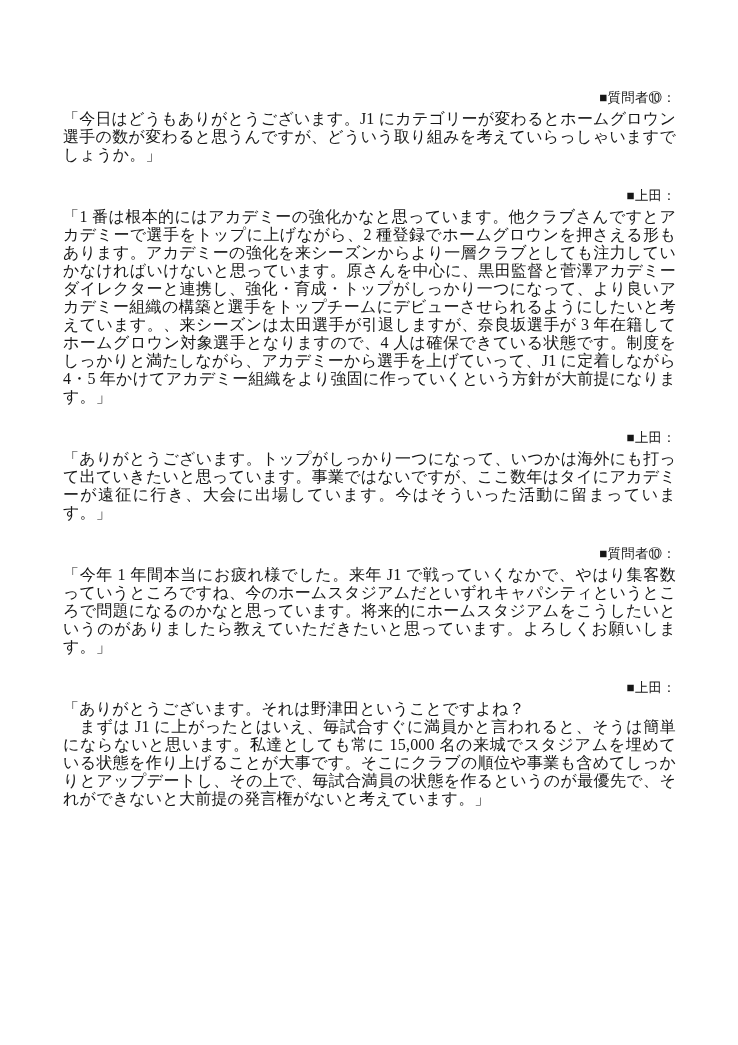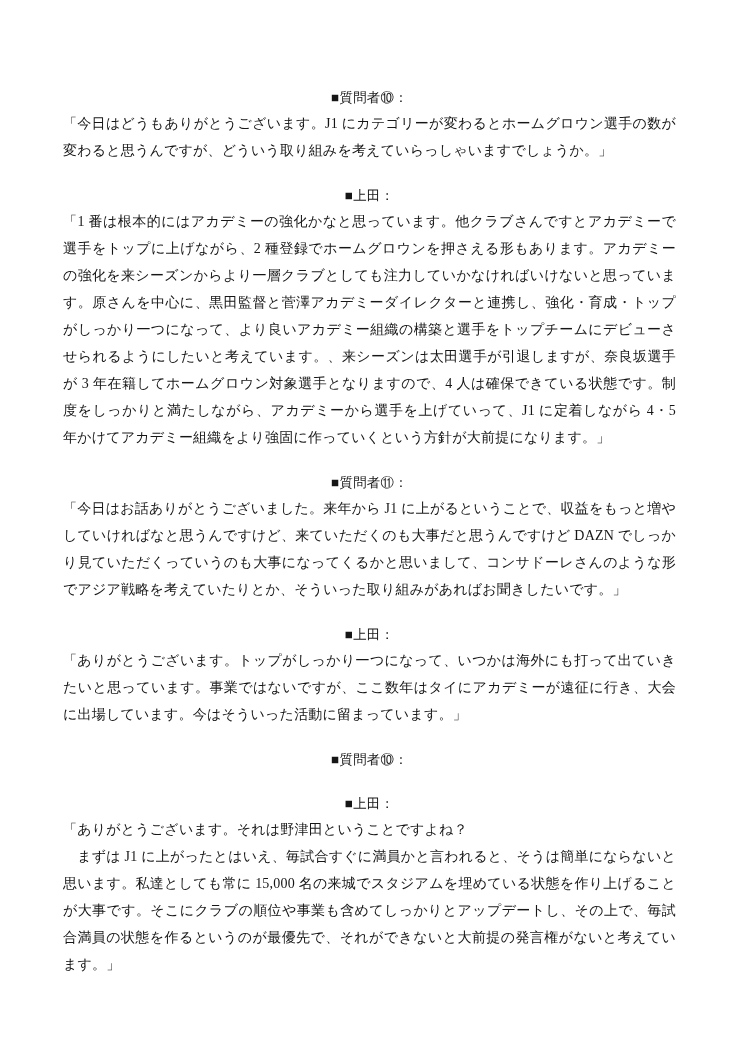--- a/index.html
+++ b/index.html
@@ -20,26 +20,26 @@
     height: 1045px;
     padding: 86px 62px 40px 63px;
     background: #ffffff;
   }
   .block {
     margin: 0 0 20px 0;
   }
   .speaker {
     font-size: 13.4px;
     line-height: 24px;
-    text-align: center;
+    text-align: right;
     letter-spacing: 0.3px;
   }
   .text {
-    font-size: 14px;
-    line-height: 27px;
+    font-size: 16px;
+    line-height: 18px;
     text-align: justify;
     text-justify: inter-ideograph;
     white-space: pre-wrap;
     word-break: break-all;
     letter-spacing: 0.2px;
   }
 </style>
 </head>
 <body>
 
@@ -48,32 +48,29 @@
   <div class="block">
     <div class="speaker">■質問者⑩：</div>
     <div class="text">「今日はどうもありがとうございます。J1 にカテゴリーが変わるとホームグロウン選手の数が変わると思うんですが、どういう取り組みを考えていらっしゃいますでしょうか。」</div>
   </div>
 
   <div class="block">
     <div class="speaker">■上田：</div>
     <div class="text">「1 番は根本的にはアカデミーの強化かなと思っています。他クラブさんですとアカデミーで選手をトップに上げながら、2 種登録でホームグロウンを押さえる形もあります。アカデミーの強化を来シーズンからより一層クラブとしても注力していかなければいけないと思っています。原さんを中心に、黒田監督と菅澤アカデミーダイレクターと連携し、強化・育成・トップがしっかり一つになって、より良いアカデミー組織の構築と選手をトップチームにデビューさせられるようにしたいと考えています。、来シーズンは太田選手が引退しますが、奈良坂選手が 3 年在籍してホームグロウン対象選手となりますので、4 人は確保できている状態です。制度をしっかりと満たしながら、アカデミーから選手を上げていって、J1 に定着しながら 4・5 年かけてアカデミー組織をより強固に作っていくという方針が大前提になります。」</div>
   </div>
 
-  <div class="block">
-    <div class="speaker">■質問者⑪：</div>
-    <div class="text">「今日はお話ありがとうございました。来年から J1 に上がるということで、収益をもっと増やしていければなと思うんですけど、来ていただくのも大事だと思うんですけど DAZN でしっかり見ていただくっていうのも大事になってくるかと思いまして、コンサドーレさんのような形でアジア戦略を考えていたりとか、そういった取り組みがあればお聞きしたいです。」</div>
-  </div>
 
   <div class="block">
     <div class="speaker">■上田：</div>
     <div class="text">「ありがとうございます。トップがしっかり一つになって、いつかは海外にも打って出ていきたいと思っています。事業ではないですが、ここ数年はタイにアカデミーが遠征に行き、大会に出場しています。今はそういった活動に留まっています。」</div>
   </div>
 
   <div class="block">
     <div class="speaker">■質問者⑩：</div>
+    <div class="text">「今年 1 年間本当にお疲れ様でした。来年 J1 で戦っていくなかで、やはり集客数っていうところですね、今のホームスタジアムだといずれキャパシティというところで問題になるのかなと思っています。将来的にホームスタジアムをこうしたいというのがありましたら教えていただきたいと思っています。よろしくお願いします。」</div>
   </div>
 
   <div class="block">
     <div class="speaker">■上田：</div>
     <div class="text">「ありがとうございます。それは野津田ということですよね？
 　まずは J1 に上がったとはいえ、毎試合すぐに満員かと言われると、そうは簡単にならないと思います。私達としても常に 15,000 名の来城でスタジアムを埋めている状態を作り上げることが大事です。そこにクラブの順位や事業も含めてしっかりとアップデートし、その上で、毎試合満員の状態を作るというのが最優先で、それができないと大前提の発言権がないと考えています。」</div>
   </div>
 
 </div>
 

